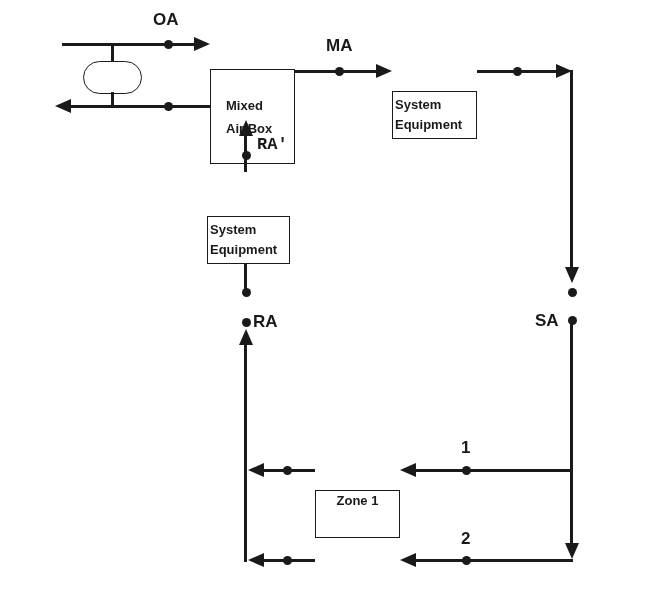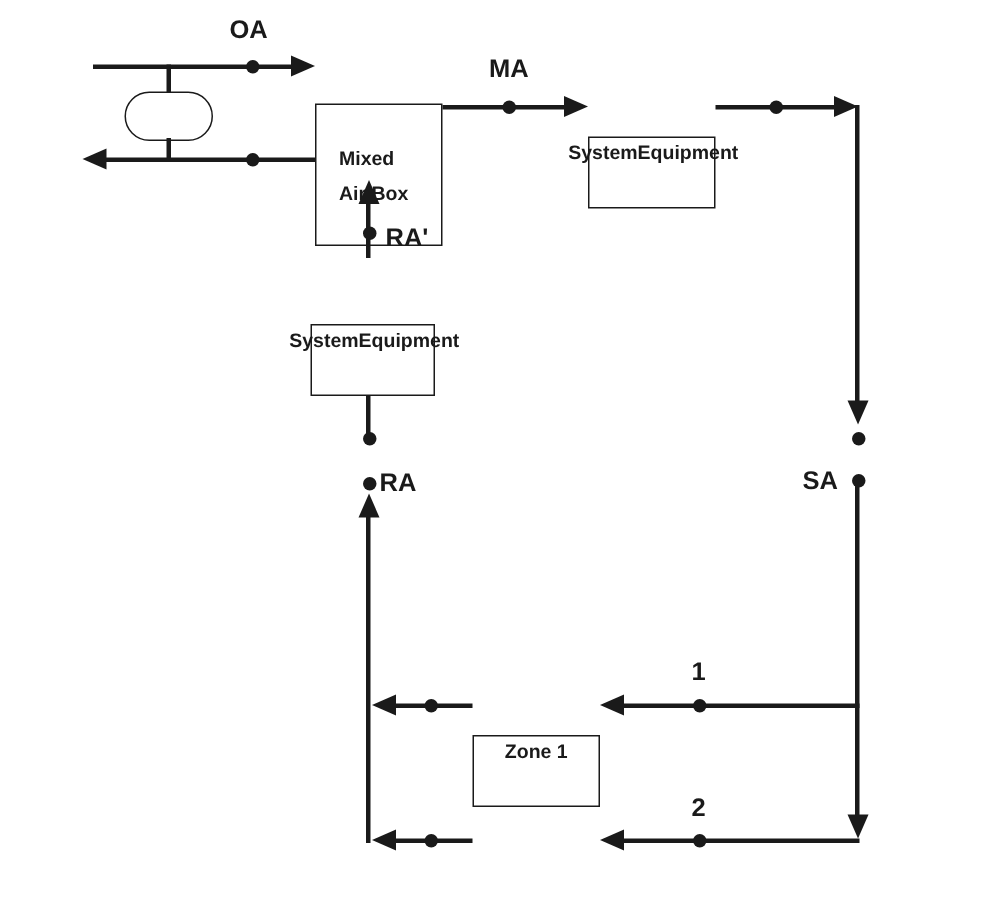--- a/index.html
+++ b/index.html
@@ -21,21 +21,21 @@
   .arr-u { position:absolute; width:0; height:0;
            border-left:7px solid transparent; border-right:7px solid transparent;
            border-bottom:16px solid var(--line); }
   .arr-d { position:absolute; width:0; height:0;
            border-left:7px solid transparent; border-right:7px solid transparent;
            border-top:16px solid var(--line); }
   .box   { position:absolute; box-sizing:border-box; border:1.5px solid var(--line);
            background:var(--bg); font-weight:bold; font-size:13px; line-height:20px;margin-top:44px; }
   .box-mab { display:flex; flex-direction:column; justify-content:center;
              padding-left:15px; line-height:23px; }
-  .box-se  { display:flex; justify-content:center; padding-left:2px; }
+  .box-se  { display:flex; flex-direction:column; justify-content:center; padding-left:2px; }
   .box-zone{ display:flex; justify-content:center; }
   .oval  { position:absolute; box-sizing:border-box; border:1.5px solid var(--line);
            border-radius:17px; background:var(--bg); }
   .lbl   { position:absolute; font-weight:bold; font-size:17px; line-height:18px;
            white-space:nowrap; }
 </style>
 </head>
 <body>
 
 <div class="canvas">
@@ -114,15 +114,15 @@
   <div class="arr-u" style="left:239px;top:220px;"></div>
 
   <div class="box box-se" style="left:207px;top:172px;width:83px;height:48px;">
     <span>System</span>
     <span>Equipment</span>
   </div>
 
   <div class="vline" style="left:244px;top:135px;height:37px;"></div>
   <div class="arr-u" style="left:239px;top:120px;"></div>
   <div class="dot" style="left:242px;top:151px;"></div>
-  <div class="lbl" style="left:257px;top:150px;">RA'</div>
+  <div class="lbl" style="left:257px;top:136px;font-family:Liberation Mono, monospace;">RA'</div>
 
 </div>
 
 </body></html>

